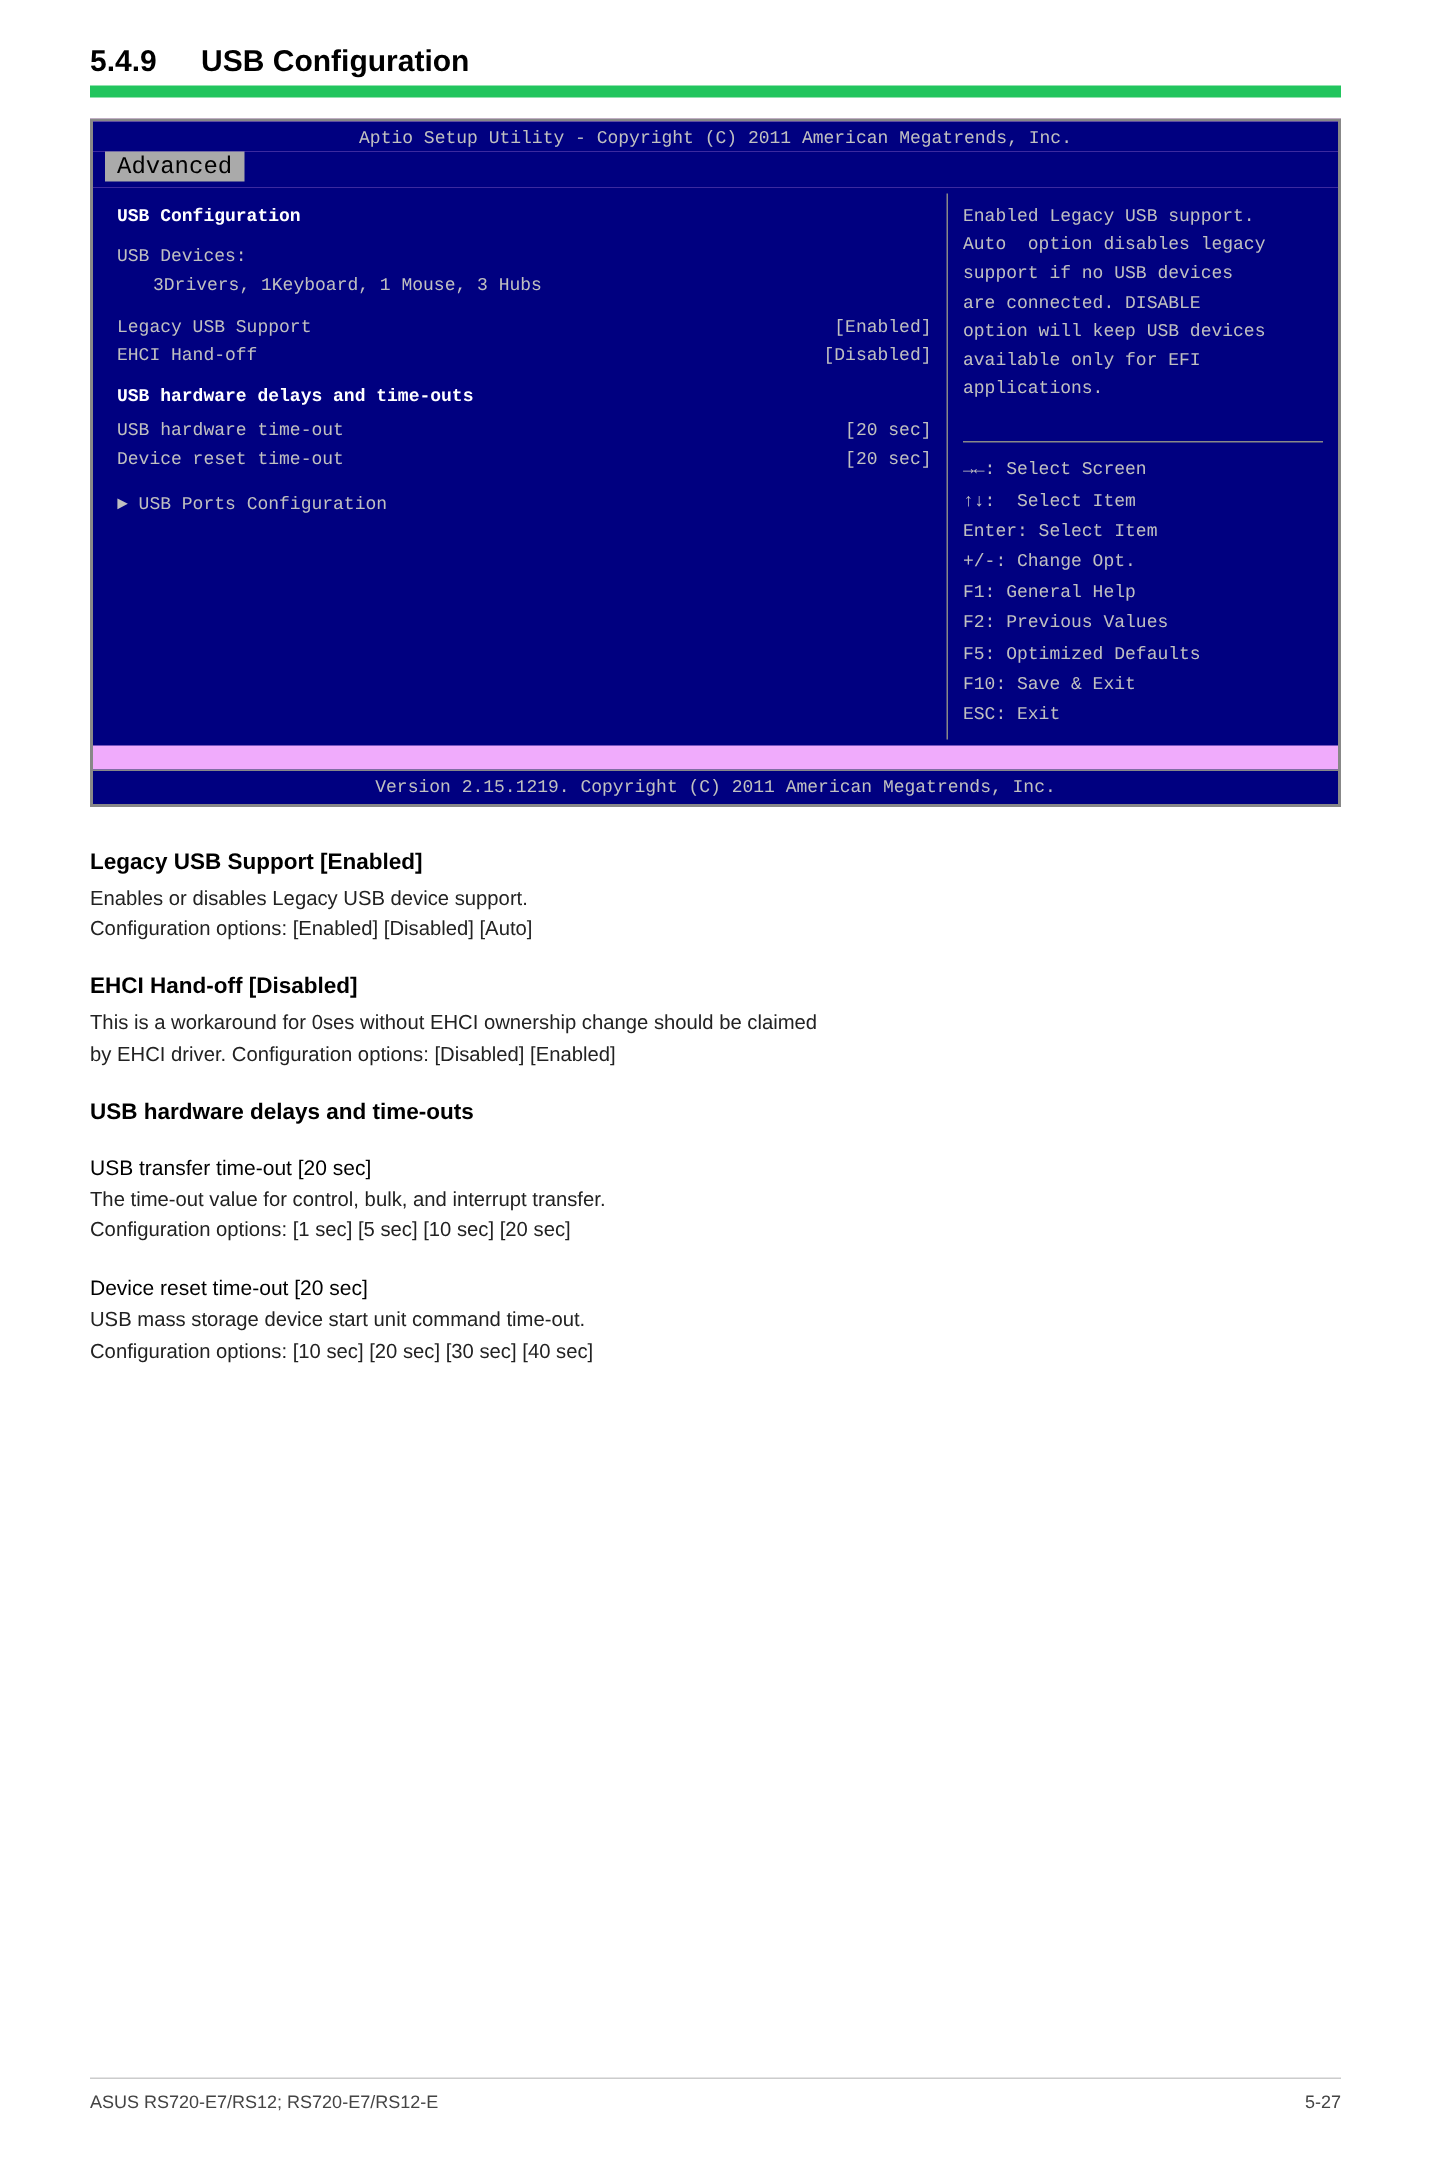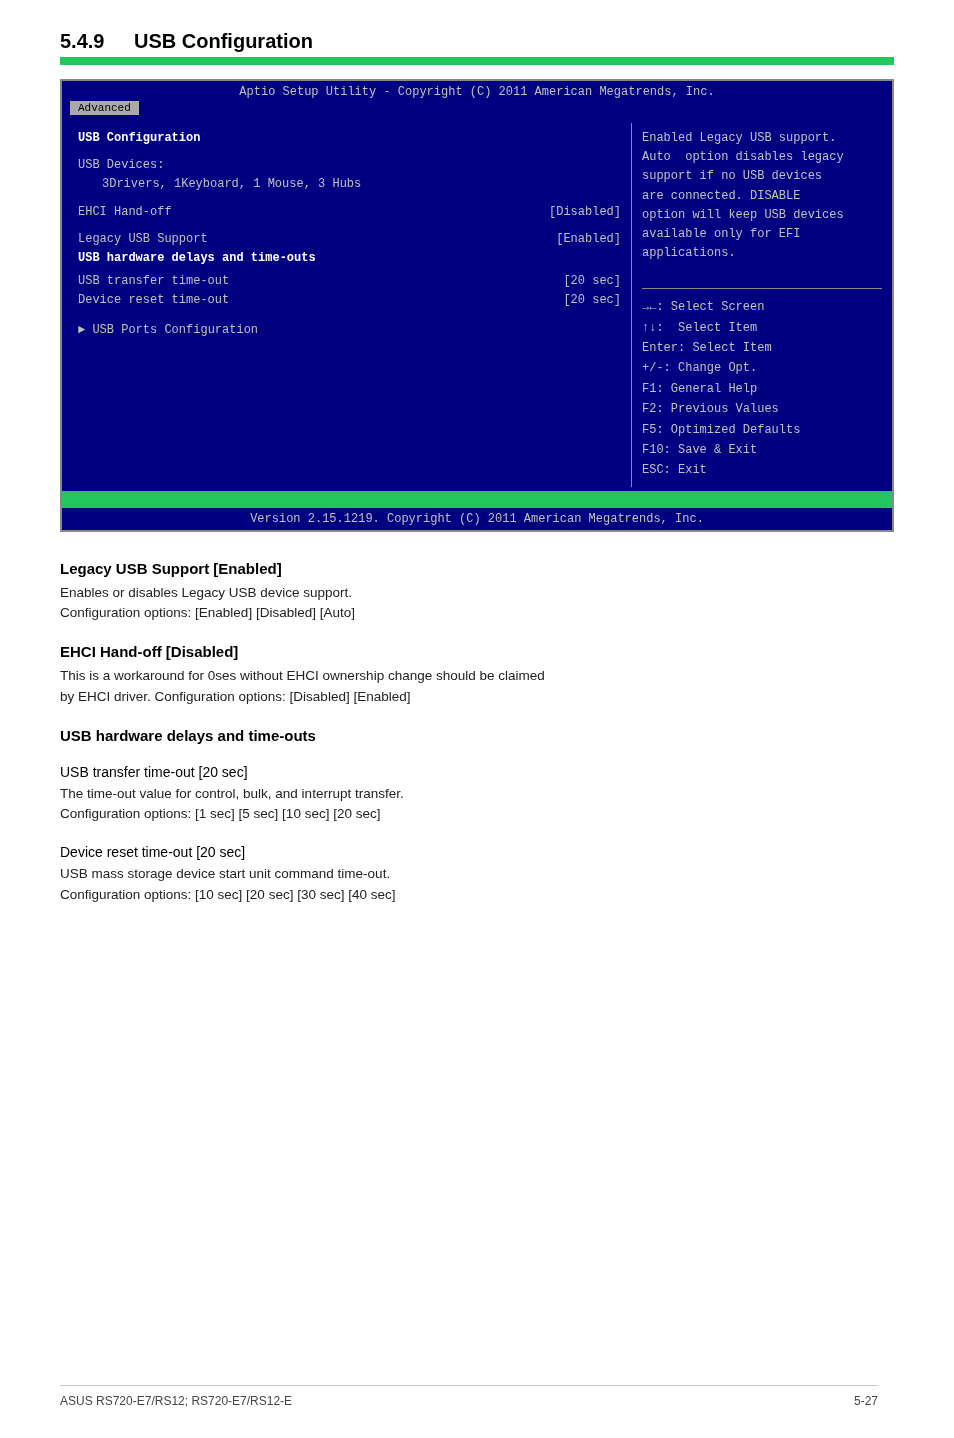--- a/index.html
+++ b/index.html
@@ -21,21 +21,21 @@
       padding-bottom: 4px;
     }
 
     .section-number {
       margin-right: 24px;
     }
 
     
     .bios-screen {
       border: 2px solid #888;
-      background: #22c55e;
+      background: #f0abfc;
       color: #c0c0c0;
       font-family: 'Courier New', Courier, monospace;
       font-size: 12px;
       margin-bottom: 28px;
       padding: 0;
     }
 
     .bios-header {
       background: #000080;
       color: #c0c0c0;
@@ -48,21 +48,21 @@
       padding: 0 8px 4px 8px;
       display: flex;
       gap: 0;
     }
 
     .bios-tab {
       background: #aaaaaa;
       color: #000;
       padding: 1px 8px;
       font-family: 'Courier New', Courier, monospace;
-      font-size: 11px;
+      font-size: 16px;
     }
 
     .bios-tab.active {
       background: #aaaaaa;
       color: #000;
     }
 
     .bios-body {
       display: flex;
       background: #000080;
@@ -157,21 +157,21 @@
     .doc-sub-heading {
       font-size: 14px;
       font-weight: normal;
       margin-bottom: 4px;
     }
 
     .page-footer {
       position: absolute;
       bottom: 30px;
       left: 60px;
-      right: 76px;
+      right: 60px;
       border-top: 1px solid #ccc;
       padding-top: 8px;
       display: flex;
       justify-content: space-between;
       font-size: 12px;
       color: #444;
     }
   </style>
 </head>
 <body>
@@ -190,32 +190,32 @@
 
     <div class="bios-left">
       <div style="margin-bottom:8px;">
         <span class="bios-section-label">USB Configuration</span>
       </div>
       <div>
         <span>USB Devices:</span>
       </div>
       <div class="bios-indent" style="margin-bottom:8px;">3Drivers, 1Keyboard, 1 Mouse, 3 Hubs</div>
 
+      <div class="bios-item">
+        <span class="bios-item-name">Legacy USB Support</span>
+        <span class="bios-item-value">[Enabled]</span>
+      </div>
       <div class="bios-item" style="margin-bottom:8px;">
         <span class="bios-item-name">EHCI Hand-off</span>
         <span class="bios-item-value">[Disabled]</span>
       </div>
-      <div class="bios-item">
-        <span class="bios-item-name">Legacy USB Support</span>
-        <span class="bios-item-value">[Enabled]</span>
-      </div>
 
       <div class="bios-section-label" style="margin-bottom:4px;">USB hardware delays and time-outs</div>
       <div class="bios-item">
-        <span class="bios-item-name">USB transfer time-out</span>
+        <span class="bios-item-name">USB hardware time-out</span>
         <span class="bios-item-value">[20 sec]</span>
       </div>
       <div class="bios-item" style="margin-bottom:10px;">
         <span class="bios-item-name">Device reset time-out</span>
         <span class="bios-item-value">[20 sec]</span>
       </div>
 
       <div class="bios-submenu">
         <span>► </span><span>USB Ports Configuration</span>
       </div>

